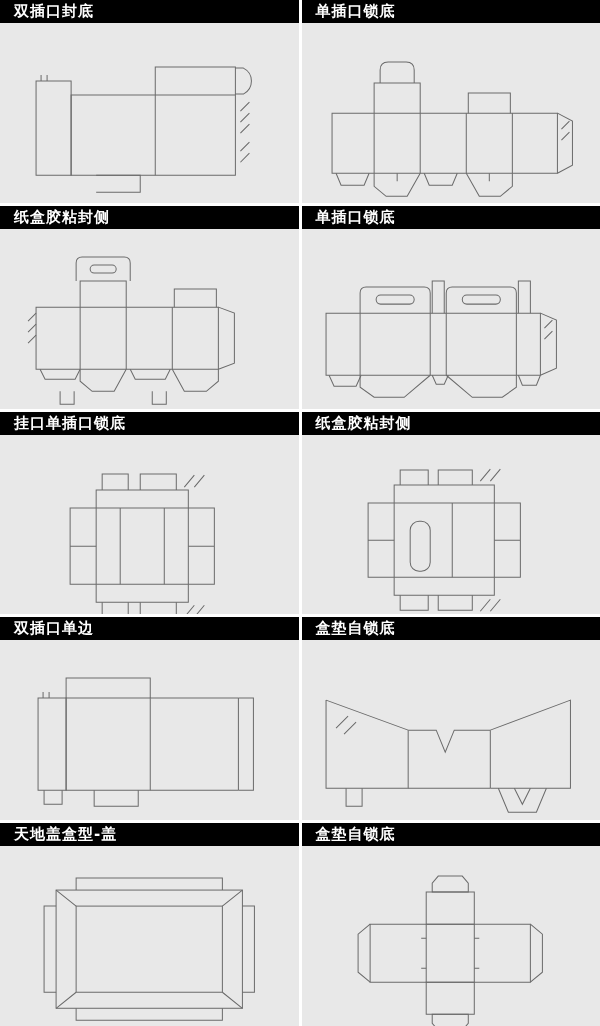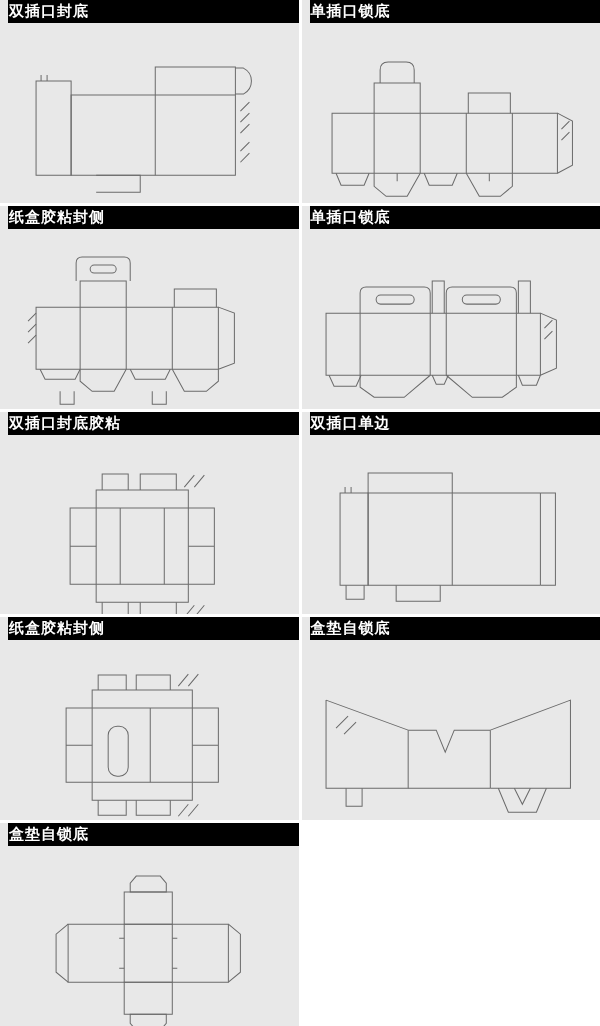--- a/index.html
+++ b/index.html
@@ -22,22 +22,21 @@
     display: flex;
     flex-direction: column;
     overflow: hidden;
   }
   .hd {
     flex: 0 0 23px;
     background: #000000;
     color: #ffffff;
     display: flex;
     align-items: center;
-    padding: 0 1px;
-    margin-left: 8px;
+    padding: 0 14px;
   }
   .hd-label {
     font-size: 15px;
     font-weight: bold;
     letter-spacing: 1px;
     white-space: nowrap;
   }
   .canvas {
     flex: 1;
     display: flex;
@@ -149,53 +148,34 @@
           <path d="M27 146l5 11h22l5-11"></path>
           <path d="M130 146l4 9h8l4-9"></path>
           <path d="M216 146l4 10h14l4-10"></path>
         </g>
       </svg>
     </div>
   </section>
 
   <section class="cell">
     <header class="hd">
-      <span class="hd-label">双插口封底胶粘</span>
+      <span class="hd-label">挂口单插口锁底</span>
     </header>
     <div class="canvas">
       <svg viewBox="0 0 298 188" preserveAspectRatio="xMidYMid meet">
         <g class="dl">
           <path d="M96 55h92v112H96z"></path>
           <path d="M96 73h92M96 149h92"></path>
           <path d="M120 73v76M164 73v76"></path>
           <path d="M96 73H70v76h26M70 111h26"></path>
           <path d="M188 73h26v76h-26M188 111h26"></path>
           <path d="M102 55V39h26v16M140 55V39h36v16"></path>
           <path d="M184 52l10-12M194 52l10-12"></path>
           <path d="M102 167v16h26v-16M140 167v16h36v-16"></path>
           <path d="M184 182l10-12M194 182l10-12"></path>
-        </g>
-      </svg>
-    </div>
-  </section>
-
-  <section class="cell">
-    <header class="hd">
-      <span class="hd-label">双插口单边</span>
-    </header>
-    <div class="canvas">
-      <svg viewBox="0 0 298 188" preserveAspectRatio="xMidYMid meet">
-        <g class="dl">
-          <path d="M38 58h28v92H38z"></path>
-          <path d="M66 58h84v92H66z"></path>
-          <path d="M66 58V38h84v20"></path>
-          <path d="M150 58h88M150 150h88M238 58v92"></path>
-          <path d="M238 58h15v92h-15"></path>
-          <path d="M44 150v14h18v-14M94 150v16h44v-16"></path>
-          <path d="M43 58v-6M49 58v-6"></path>
         </g>
       </svg>
     </div>
   </section>
 
   <section class="cell">
     <header class="hd">
       <span class="hd-label">纸盒胶粘封侧</span>
     </header>
     <div class="canvas">
@@ -211,38 +191,75 @@
           <path d="M178 46l10-12M188 46l10-12"></path>
           <path d="M98 160v15h28v-15M136 160v15h34v-15"></path>
           <path d="M178 176l10-12M188 176l10-12"></path>
         </g>
       </svg>
     </div>
   </section>
 
   <section class="cell">
     <header class="hd">
+      <span class="hd-label">双插口单边</span>
+    </header>
+    <div class="canvas">
+      <svg viewBox="0 0 298 188" preserveAspectRatio="xMidYMid meet">
+        <g class="dl">
+          <path d="M38 58h28v92H38z"></path>
+          <path d="M66 58h84v92H66z"></path>
+          <path d="M66 58V38h84v20"></path>
+          <path d="M150 58h88M150 150h88M238 58v92"></path>
+          <path d="M238 58h15v92h-15"></path>
+          <path d="M44 150v14h18v-14M94 150v16h44v-16"></path>
+          <path d="M43 58v-6M49 58v-6"></path>
+        </g>
+      </svg>
+    </div>
+  </section>
+
+  <section class="cell">
+    <header class="hd">
       <span class="hd-label">盒垫自锁底</span>
     </header>
     <div class="canvas">
       <svg viewBox="0 0 298 188" preserveAspectRatio="xMidYMid meet">
         <g class="dl">
           <path d="M24 60l82 30M24 60v88h82V90"></path>
           <path d="M34 88l12-12M42 94l12-12"></path>
           <path d="M106 90h28l9 22 9-22h36"></path>
           <path d="M106 148h82M188 90v58"></path>
           <path d="M188 90l80-30v88h-80"></path>
           <path d="M44 148v18h16v-18"></path>
           <path d="M196 148l10 24h28l10-24"></path>
           <path d="M212 148l8 16 8-16"></path>
         </g>
       </svg>
     </div>
   </section>
 
+  <section class="cell">
+    <header class="hd">
+      <span class="hd-label">天地盖盒型-盖</span>
+    </header>
+    <div class="canvas">
+      <svg viewBox="0 0 298 188" preserveAspectRatio="xMidYMid meet">
+        <g class="dl">
+          <rect x="56" y="44" width="186" height="118"></rect>
+          <rect x="76" y="60" width="146" height="86"></rect>
+          <path d="M56 44l20 16M242 44l-20 16M56 162l20-16M242 162l-20-16"></path>
+          <path d="M76 44V32h146v12"></path>
+          <path d="M76 162v12h146v-12"></path>
+          <path d="M56 60H44v86h12"></path>
+          <path d="M242 60h12v86h-12"></path>
+        </g>
+      </svg>
+    </div>
+  </section>
 
   <section class="cell">
     <header class="hd">
       <span class="hd-label">盒垫自锁底</span>
     </header>
     <div class="canvas">
       <svg viewBox="0 0 298 188" preserveAspectRatio="xMidYMid meet">
         <g class="dl">
           <path d="M136 30h24l6 7v9h-36v-9z"></path>
           <path d="M124 46h48v32h-48z"></path>

